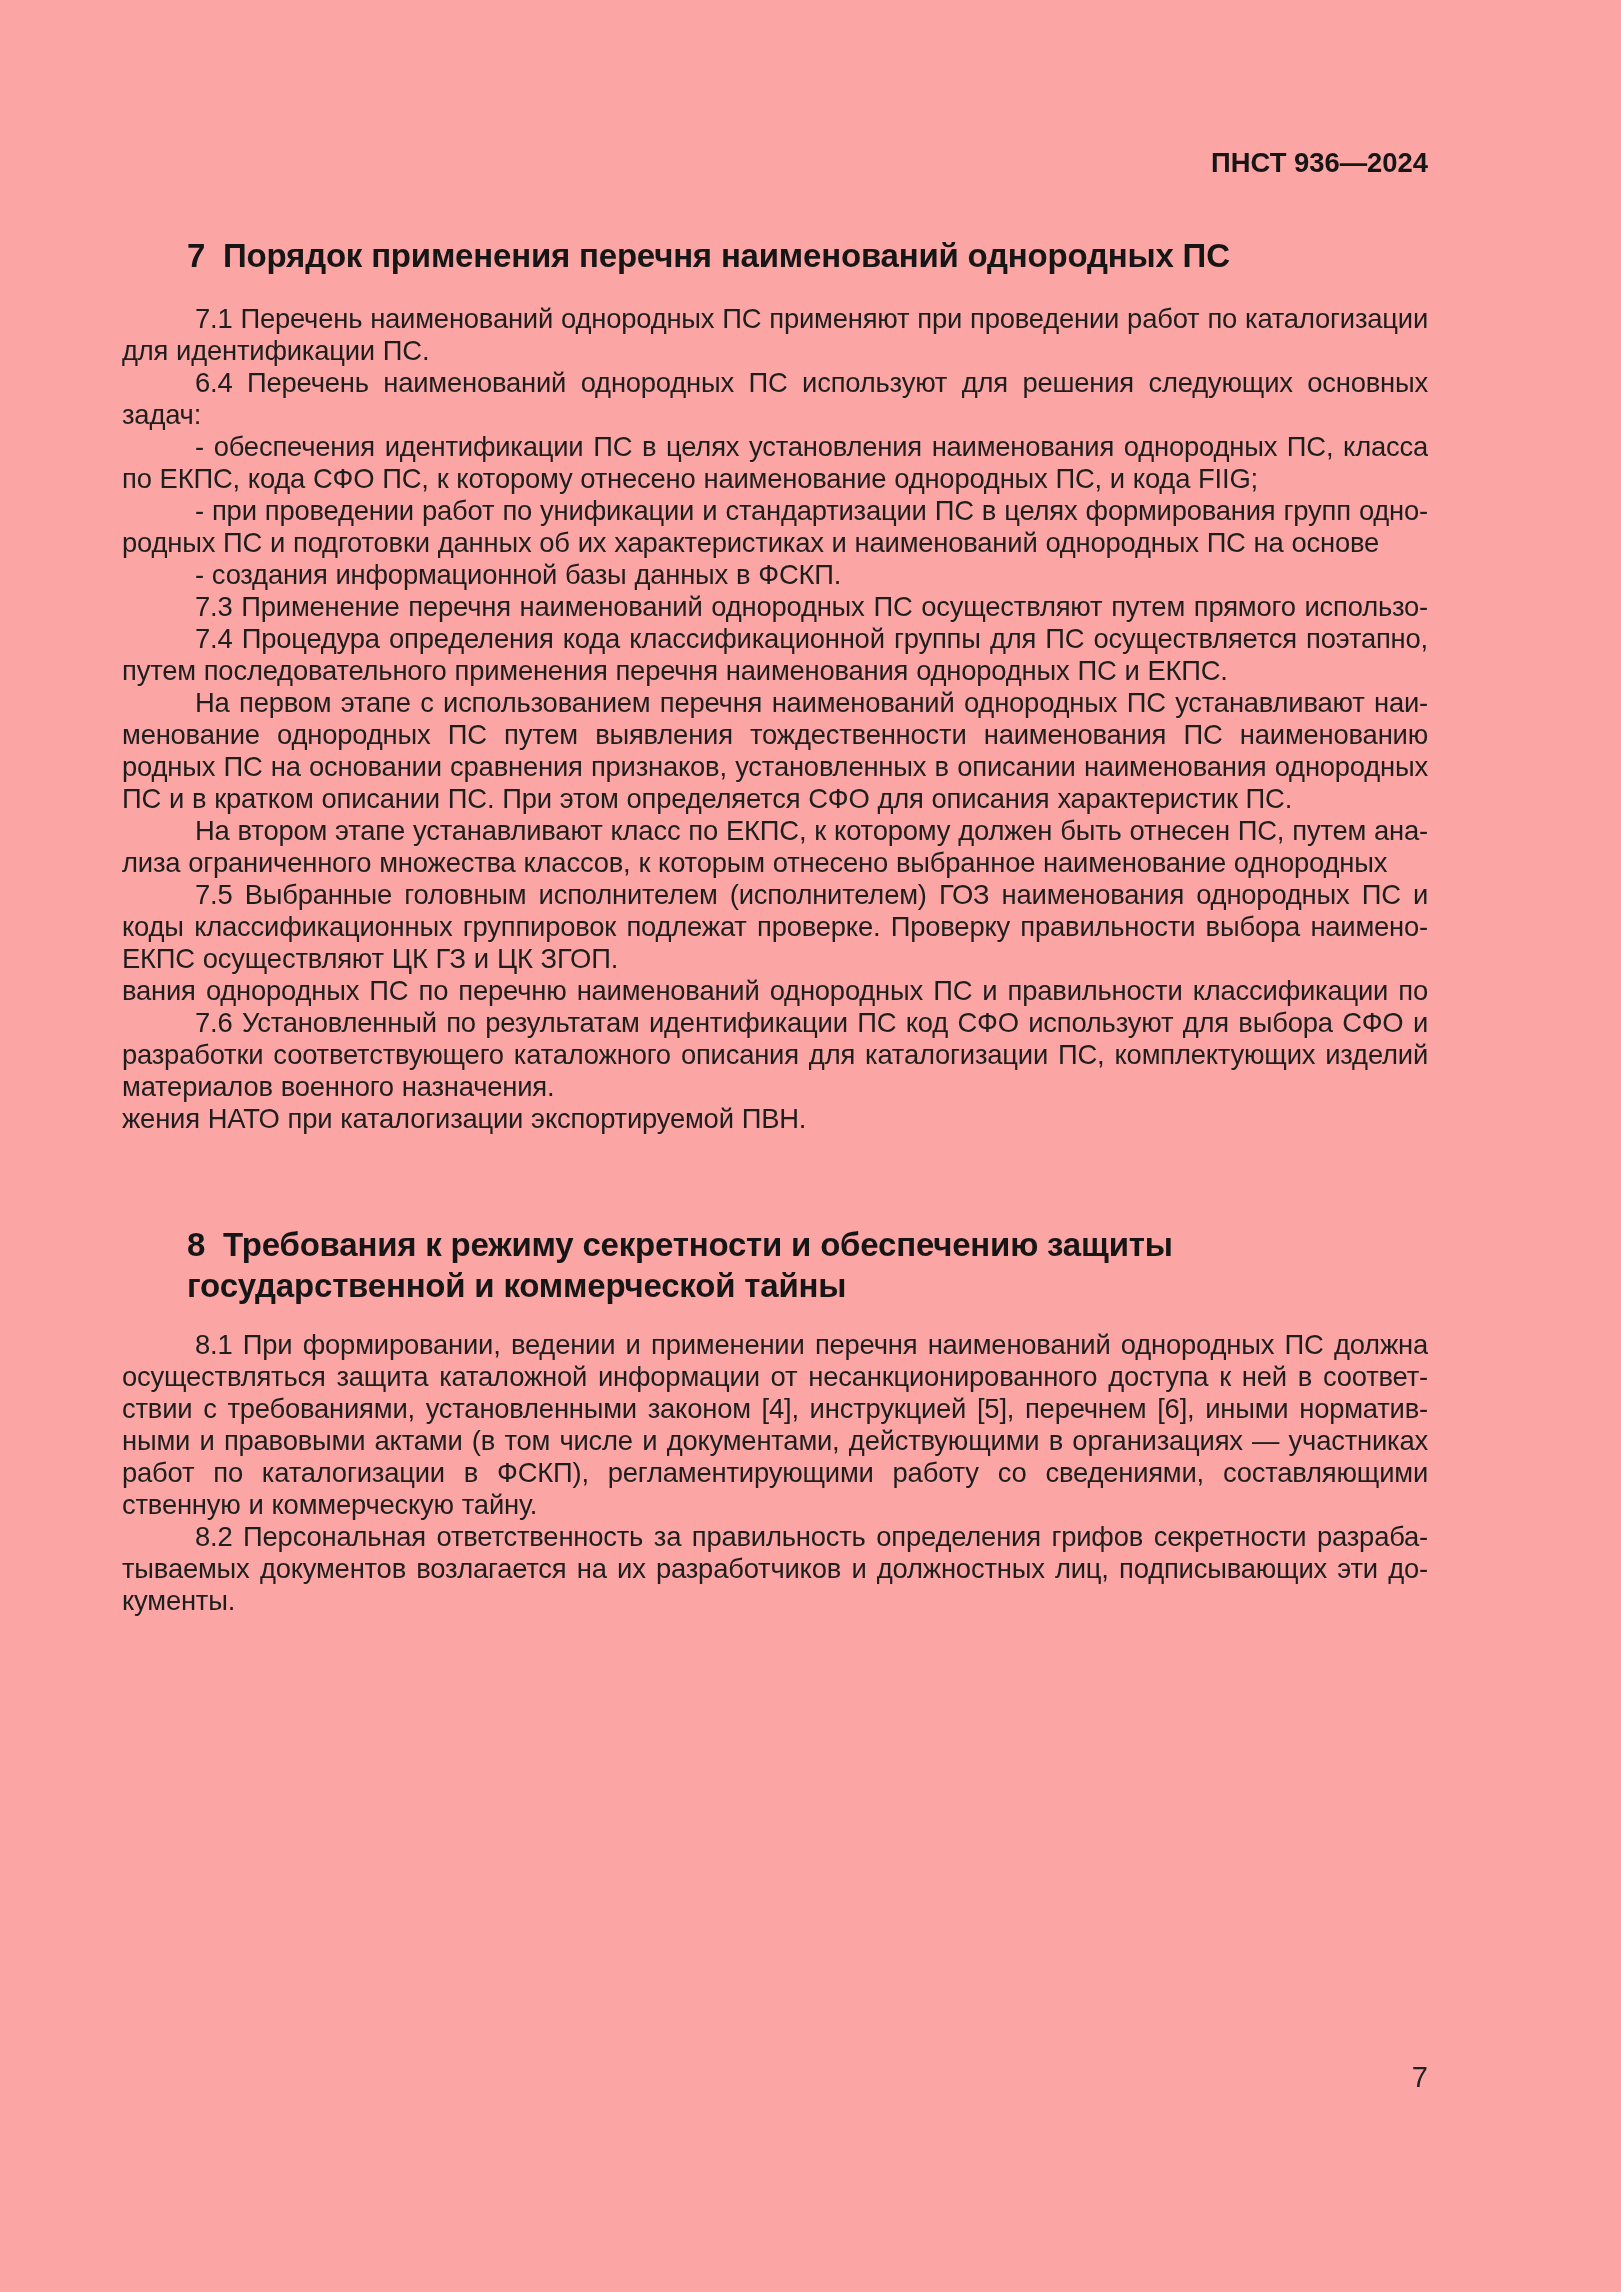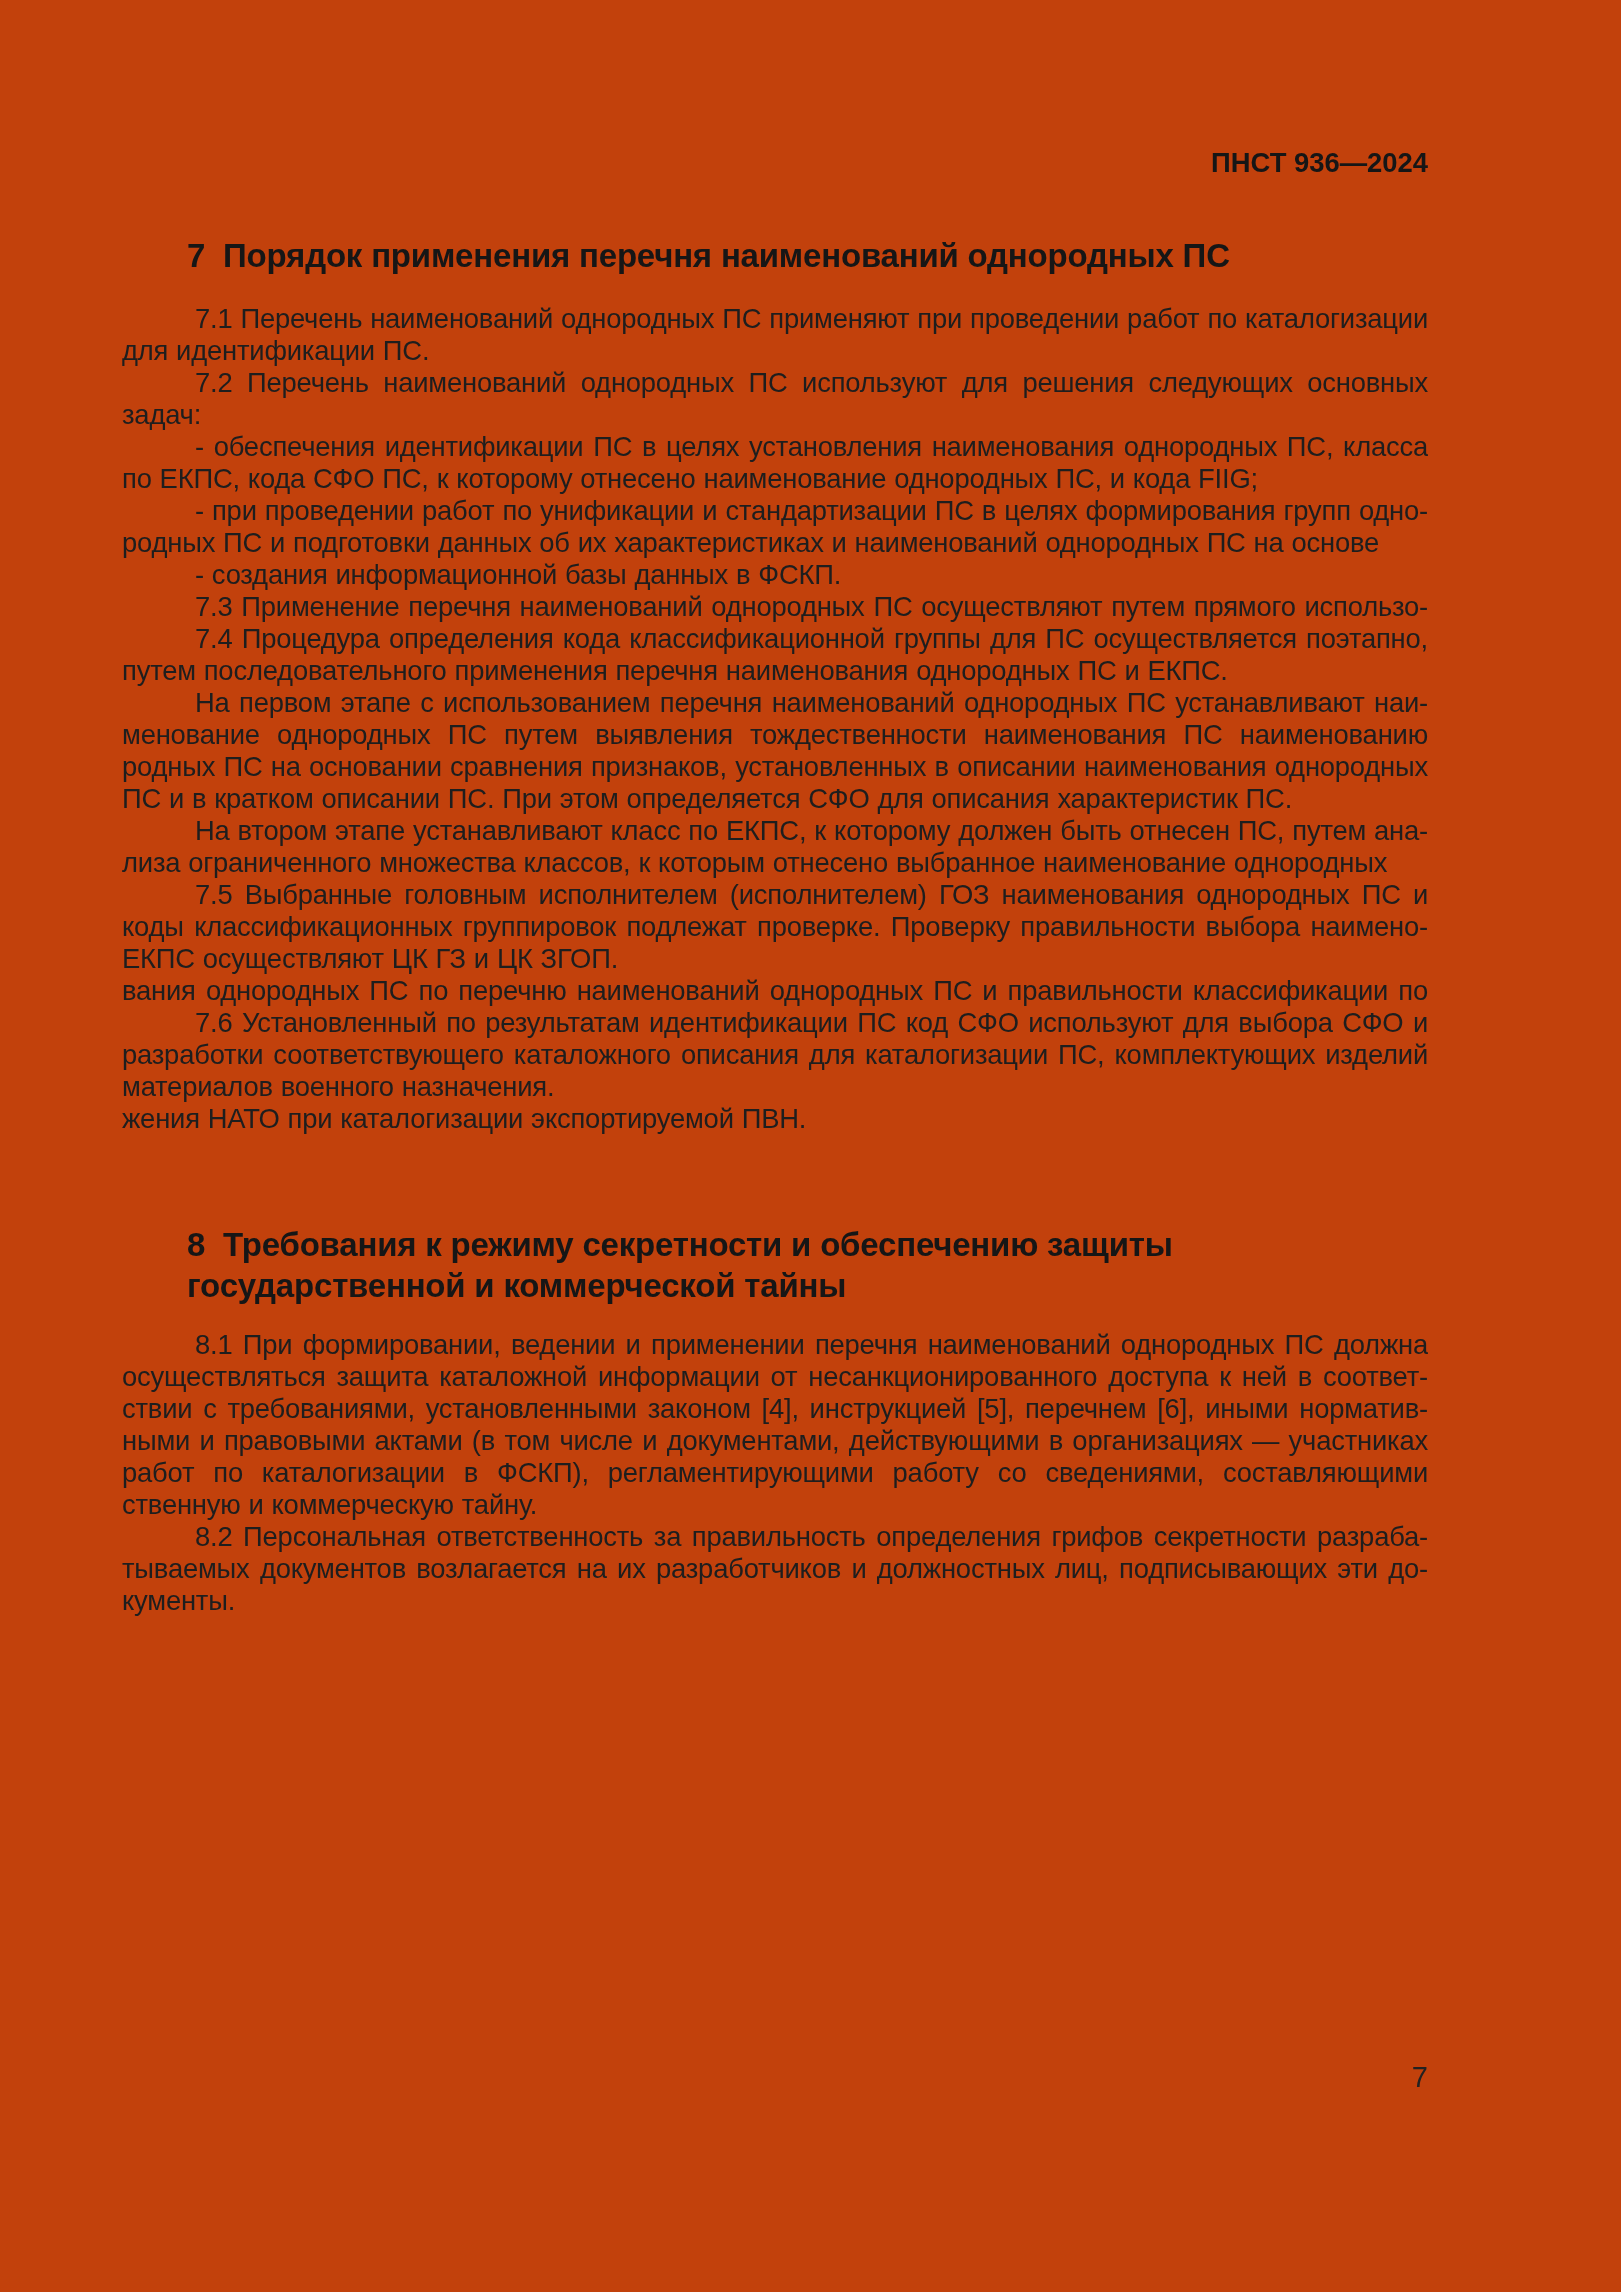--- a/index.html
+++ b/index.html
@@ -1,20 +1,20 @@
 <!DOCTYPE html>
 <html><head>
 <meta charset="utf-8">
 <style>
   html, body { margin: 0; padding: 0; background: #ffffff; }
   .page {
     position: relative;
     width: 1621px;
     height: 2293px;
-    background: #c2410c;
+    background: #fca5a5;
     font-family: "Liberation Sans", sans-serif;
     color: #1e1e1e;
     overflow: hidden;
   }
   .running-header {
     position: absolute;
     top: 147px;
     left: 115px;
     width: 1313px;
     text-align: right;
@@ -77,21 +77,21 @@
 
   <main class="doc-body" id="doc-body">
       <div class="section-heading">
         <div class="heading-line">7&nbsp; Порядок применения перечня наименований однородных ПС</div>
       </div>
       <div class="para">
         <div class="line first just">7.1 Перечень наименований однородных ПС применяют при проведении работ по каталогизации</div>
         <div class="line last">для идентификации ПС.</div>
       </div>
       <div class="para">
-        <div class="line first just">7.2 Перечень наименований однородных ПС используют для решения следующих основных</div>
+        <div class="line first just">6.4 Перечень наименований однородных ПС используют для решения следующих основных</div>
         <div class="line last">задач:</div>
       </div>
       <div class="para">
         <div class="line first just">- обеспечения идентификации ПС в целях установления наименования однородных ПС, класса</div>
         <div class="line last">по ЕКПС, кода СФО ПС, к которому отнесено наименование однородных ПС, и кода FIIG;</div>
       </div>
       <div class="para">
         <div class="line first just">- при проведении работ по унификации и стандартизации ПС в целях формирования групп одно-</div>
         <div class="line last">родных ПС и подготовки данных об их характеристиках и наименований однородных ПС на основе ФКП;</div>
       </div>

